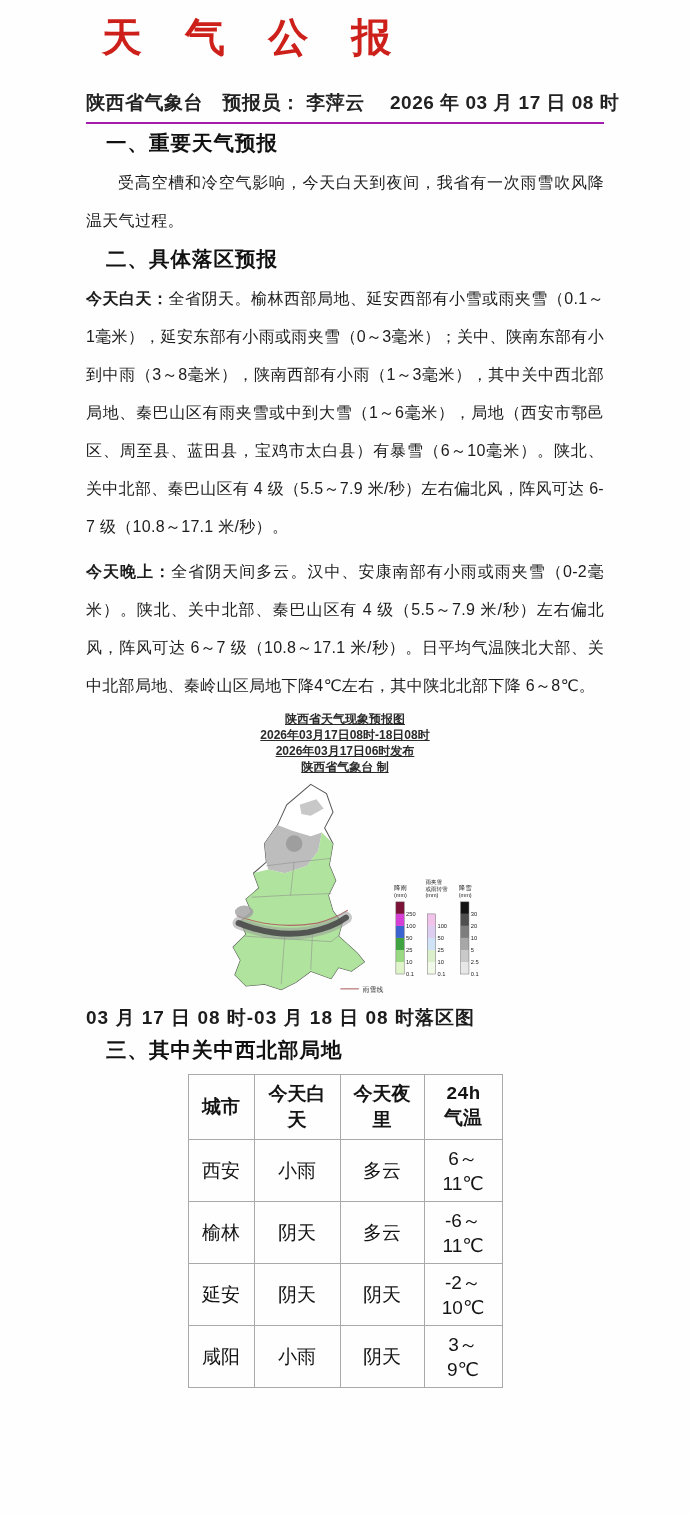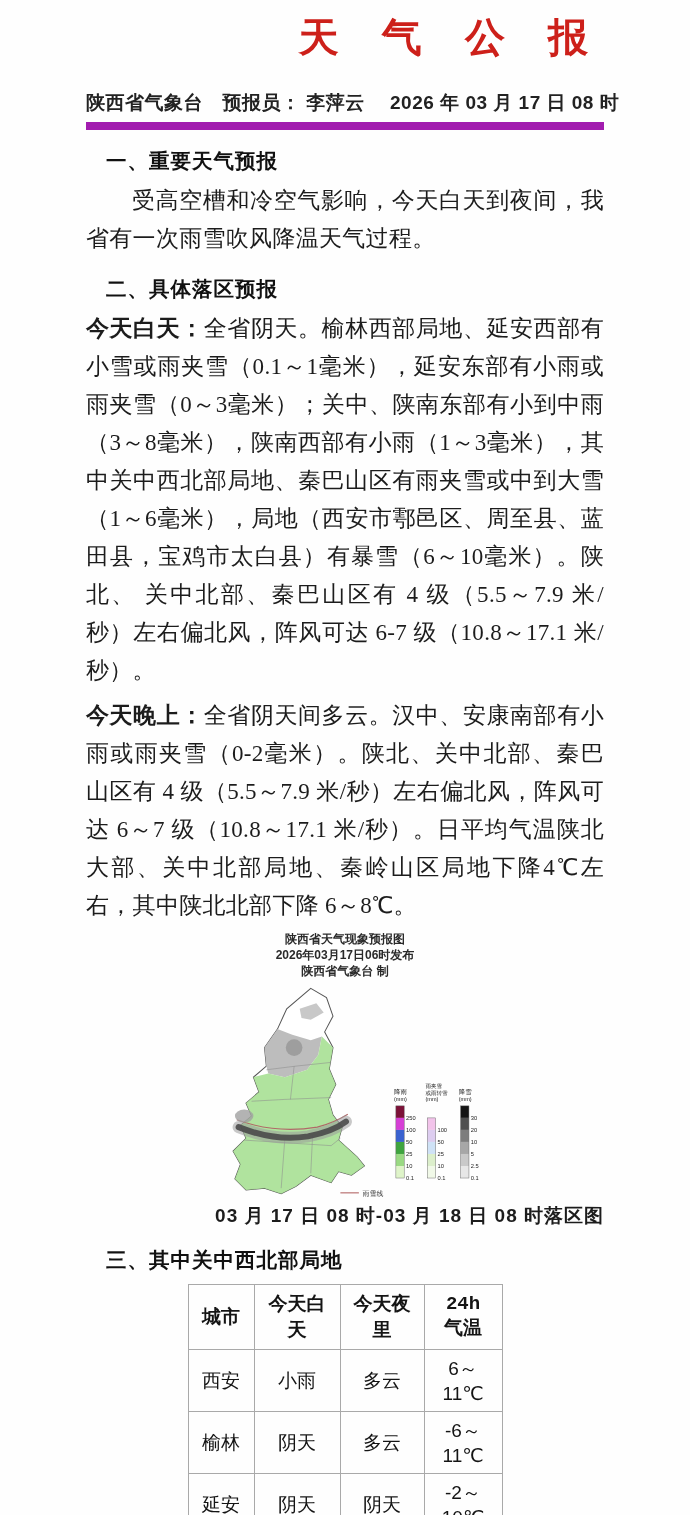--- a/index.html
+++ b/index.html
@@ -6,48 +6,48 @@
   html,body { background:#f4f4f2; }
   body {
     width:690px; min-height:1515px; margin:0 auto;
     background:#fefefe;
     font-family:"Liberation Sans","DejaVu Sans",sans-serif;
     color:#1c1c1c;
   }
   .page { padding:8px 86px 30px 86px; }
 
   .doc-title {
-    text-align:right; color:#cd201a; font-weight:bold;
+    text-align:left; color:#cd201a; font-weight:bold;
     font-size:40px; letter-spacing:16px; line-height:1.25;
     margin-top:4px; text-indent:16px;
   }
   .header-line {
     margin-top:28px; font-size:19px; font-weight:bold; color:#222;
-    padding-bottom:6px; border-bottom:8px solid #a21caf;
+    padding-bottom:6px; border-bottom:2px solid #a21caf;
     white-space:nowrap; letter-spacing:0.5px;
   }
   h2.sec {
     font-size:20.5px; font-weight:bold; color:#111;
-    margin-top:17px; padding-left:20px; letter-spacing:1px;
+    margin-top:5px; padding-left:20px; letter-spacing:1px;
   }
   p.body-p {
-    font-size:23px; line-height:38px; text-align:justify;
-    margin-top:7px; letter-spacing:0.3px;font-family:Liberation Serif, serif;
+    font-size:16px; line-height:38px; text-align:justify;
+    margin-top:7px; letter-spacing:0.3px;
   }
   p.indent { text-indent:2em; }
   .lead { font-weight:bold;margin-top:23px; }
 
   figure.map-fig { margin-top:6px; text-align:center; }
   .map-titles { font-size:12px; line-height:16px; color:#2a2a2a; font-weight:600; }
-  .map-titles div { white-space:nowrap; }
+  .map-titles div { white-space:nowrap;text-decoration:underline; }
   .map-svg { display:block; margin:2px auto 0 auto; }
 
   .map-caption {
-    text-align:right; font-size:19px; font-weight:bold;
-    letter-spacing:1px;
+    text-align:left; font-size:19px; font-weight:bold;
+    margin-top:6px; letter-spacing:1px;
   }
 
   table.city-table {
     margin:10px auto 0 auto; border-collapse:collapse;
     font-size:19px; color:#141414;
   }
   .city-table th, .city-table td {
     border:1px solid #a9a9a9; text-align:center;
     padding:6px 10px; height:38px; font-weight:normal;
   }
@@ -69,20 +69,21 @@
   <h2 class="sec">一、重要天气预报</h2>
   <p class="body-p indent">受高空槽和冷空气影响，今天白天到夜间，我省有一次雨雪吹风降温天气过程。</p>
 
   <h2 class="sec">二、具体落区预报</h2>
   <p class="body-p"><span class="lead">今天白天：</span><span>全省阴天。榆林西部局地、延安西部有小雪或雨夹雪（0.1～1毫米），延安东部有小雨或雨夹雪（0～3毫米）；关中、陕南东部有小到中雨（3～8毫米），陕南西部有小雨（1～3毫米），其中关中西北部局地、秦巴山区有雨夹雪或中到大雪（1～6毫米），局地（西安市鄠邑区、周至县、蓝田县，宝鸡市太白县）有暴雪（6～10毫米）。陕北、 关中北部、秦巴山区有 4 级（5.5～7.9 米/秒）左右偏北风，阵风可达 6-7 级（10.8～17.1 米/秒）。</span></p>
   <p class="body-p"><span class="lead">今天晚上：</span><span>全省阴天间多云。汉中、安康南部有小雨或雨夹雪（0-2毫米）。陕北、关中北部、秦巴山区有 4 级（5.5～7.9 米/秒）左右偏北风，阵风可达 6～7 级（10.8～17.1 米/秒）。日平均气温陕北大部、关中北部局地、秦岭山区局地下降4℃左右，其中陕北北部下降 6～8℃。</span></p>
 
   <figure class="map-fig">
     <div class="map-titles">
       <div>陕西省天气现象预报图</div>
+      <div>2026年03月17日08时-18日08时</div>
       <div>2026年03月17日06时发布</div>
       <div>陕西省气象台 制</div>
     </div>
 
     <svg class="map-svg" width="330" height="222" viewBox="0 0 330 240">
 
       <path d="M128 8 L145 18 L152 38 L143 55 L152 72 L148 95 L155 112 L147 128 L152 145 L162 158
            L158 172 L178 190 L186 200 L172 210 L158 206 L150 218 L128 210 L112 222 L96 230
            L78 224 L58 226 L46 214 L52 198 L44 184 L58 170 L52 156 L64 146 L58 132 L72 120
            L66 104 L80 92 L78 72 L92 52 L102 30 Z" fill="#ffffff" stroke="#555" stroke-width="1.1"></path>
@@ -198,26 +199,20 @@
         <td>多云</td>
         <td>-6～11℃</td>
       </tr>
       <tr>
         <td>延安</td>
         <td>阴天</td>
         <td>阴天</td>
         <td>-2～10℃</td>
       </tr>
       <tr>
-        <td>宝鸡</td>
-        <td>小雨</td>
-        <td>多云</td>
-        <td>6～11℃</td>
-      </tr>
-      <tr>
         <td>咸阳</td>
         <td>小雨</td>
         <td>阴天</td>
         <td>3～9℃</td>
       </tr>
 
     </tbody>
   </table>
 
 </div>

